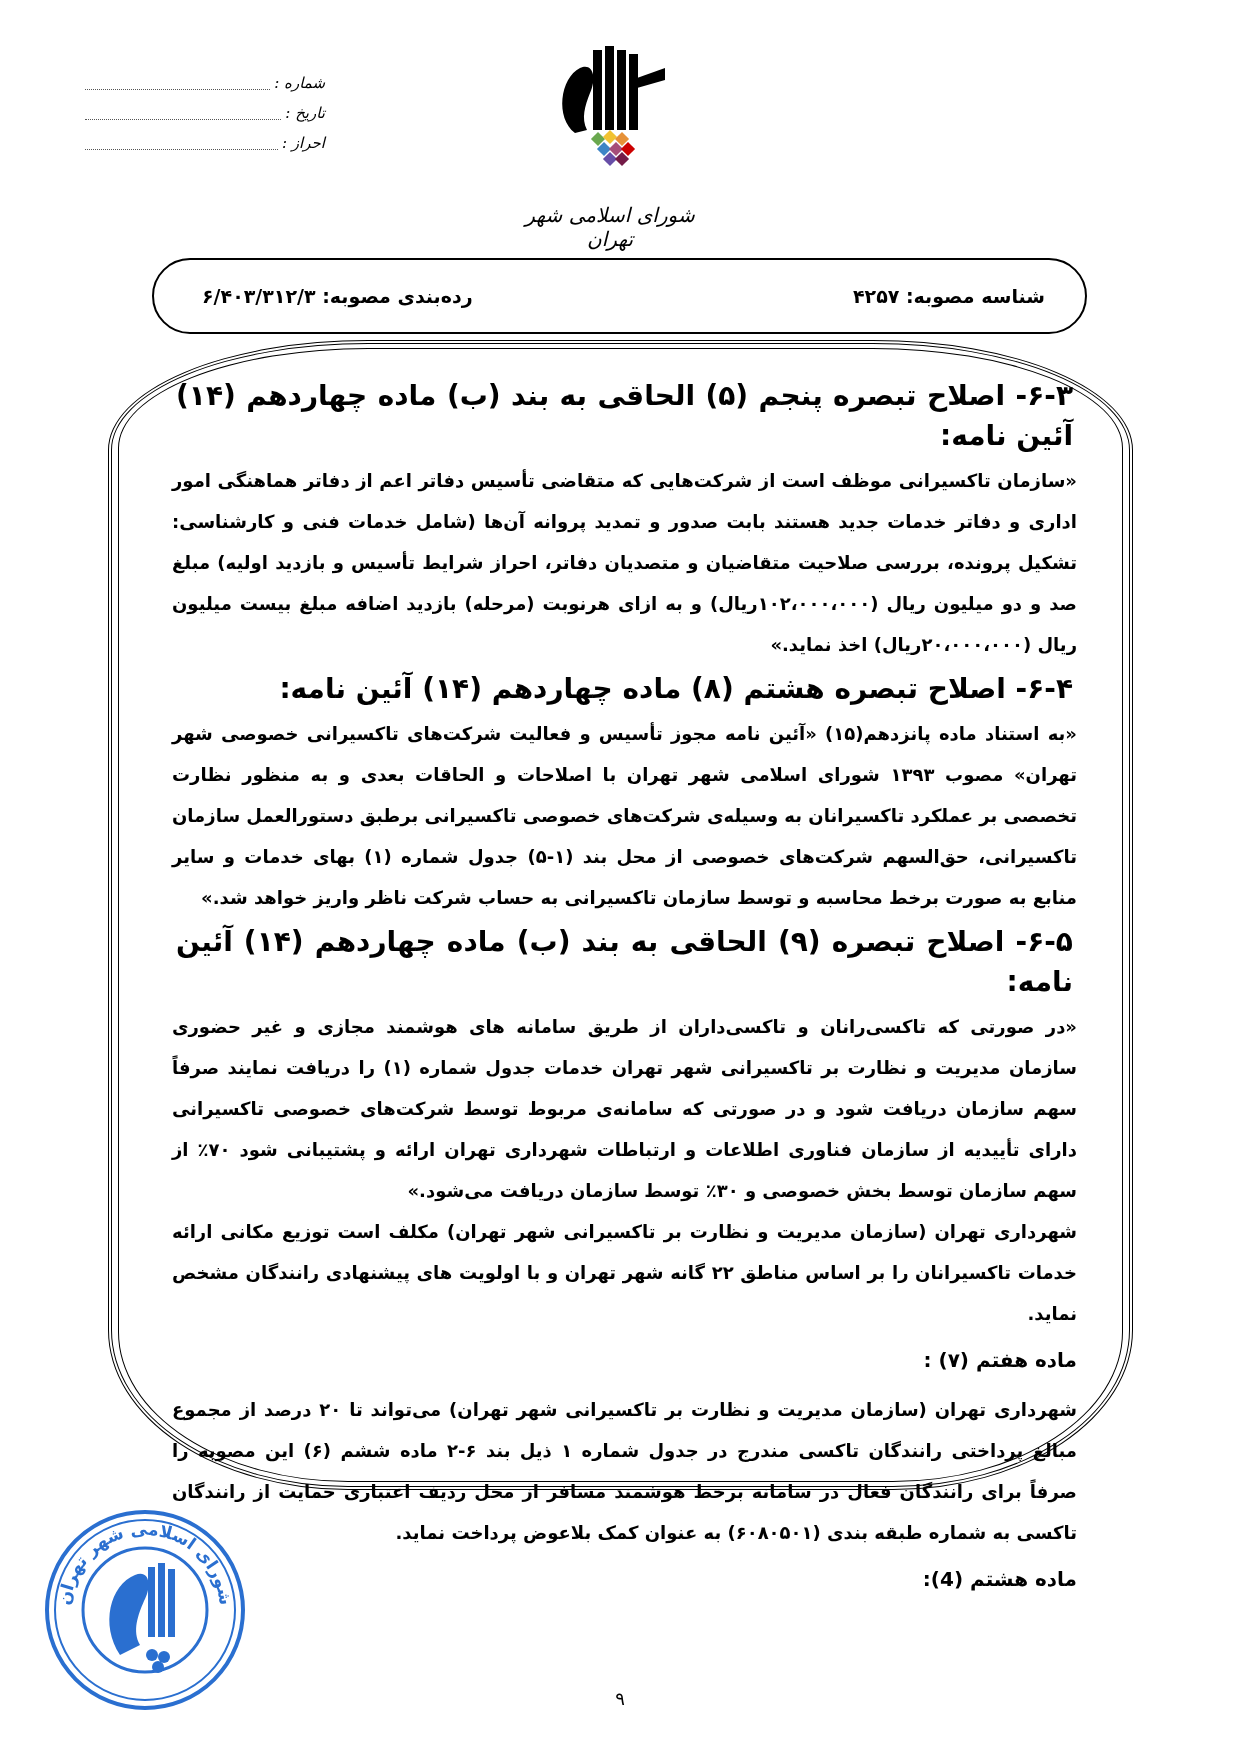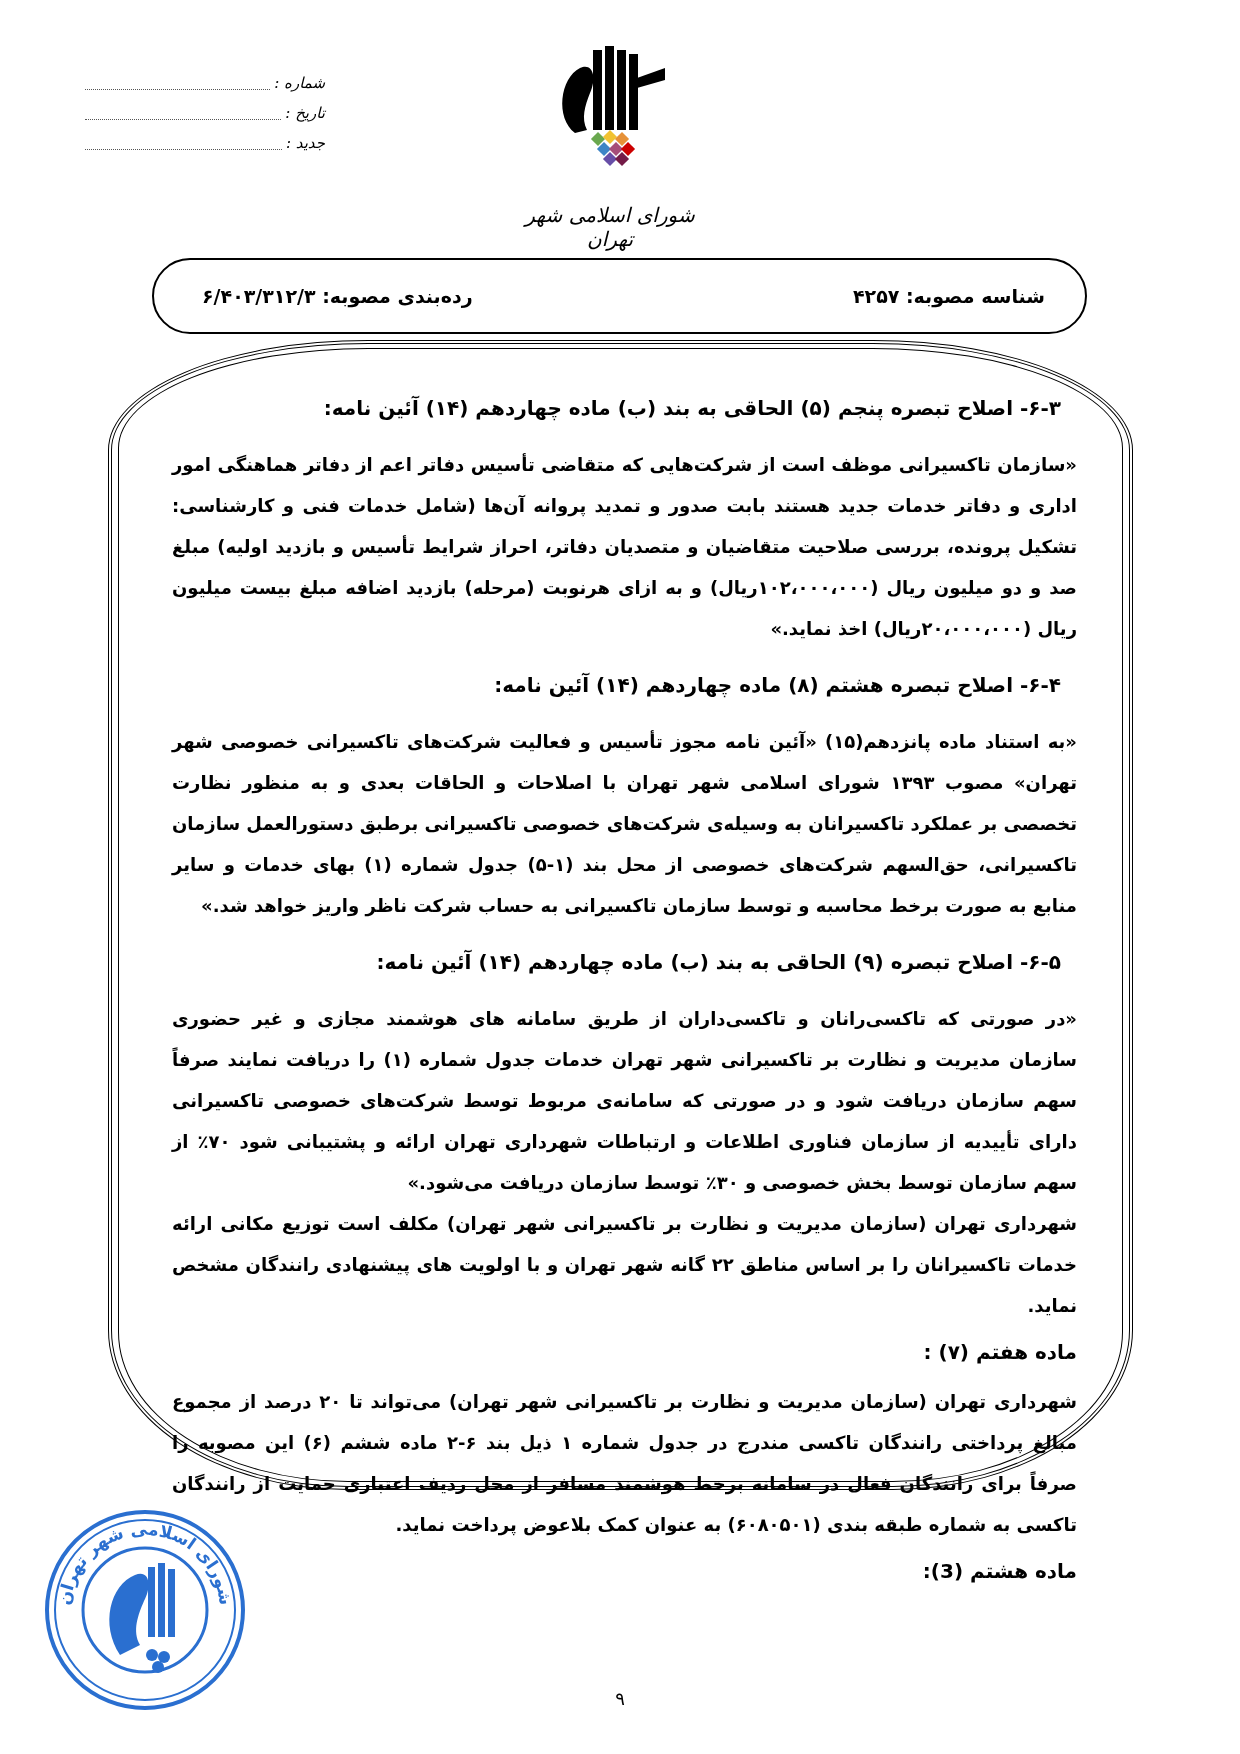--- a/index.html
+++ b/index.html
@@ -45,21 +45,21 @@
     position: absolute; left: 118px; top: 348px; width: 1005px; height: 1134px;
     border: 1px solid #000; border-radius: 250px 250px 230px 230px / 100px 100px 150px 150px;
     box-sizing: border-box;
   }
 
   .content {
     position: absolute; left: 172px; top: 372px; width: 905px;
     direction: rtl; text-align: justify; text-align-last: auto;
     font-weight: bold; font-size: 18px; line-height: 41px;
   }
-  .content h3 { margin: 16px; font-size: 20px; line-height: 40px; font-weight: 900; }
+  .content h3 { margin: 4px; font-size: 28px; line-height: 40px; font-weight: 900; }
   .content p { margin: 0; }
   .content .art { font-size: 20px; font-weight: 900; margin-top: 6px; }
   .content .art-body { margin-top: 8px; }
 
   .stamp { position: absolute; left: 40px; top: 1505px; width: 210px; height: 210px; }
 
   .page-number {
     position: absolute; left: 0; right: 0; top: 1688px; text-align: center; font-size: 18px;
   }
 </style>
@@ -71,21 +71,21 @@
   <div class="meta-fields">
     <div class="meta-row">
       <span class="lbl">شماره :</span>
       <span class="dots"></span>
     </div>
     <div class="meta-row">
       <span class="lbl">تاریخ :</span>
       <span class="dots"></span>
     </div>
     <div class="meta-row">
-      <span class="lbl">جدید :</span>
+      <span class="lbl">احراز :</span>
       <span class="dots"></span>
     </div>
   </div>
 
   <div class="council-logo">
     <svg width="130" height="130" viewBox="0 0 130 130">
       <path d="M30 95 C10 80 15 40 35 30 C48 24 52 40 45 55 C40 68 36 80 42 92 Z" fill="#000"></path>
       <rect x="48" y="12" width="9" height="80" fill="#000"></rect>
       <rect x="60" y="8" width="9" height="84" fill="#000"></rect>
       <rect x="72" y="12" width="9" height="80" fill="#000"></rect>
@@ -129,21 +129,21 @@
     <p>«در صورتی که تاکسی‌رانان و تاکسی‌داران از طریق سامانه های هوشمند مجازی و غیر حضوری سازمان مدیریت و نظارت بر تاکسیرانی شهر تهران خدمات جدول شماره (۱) را دریافت نمایند صرفاً سهم سازمان دریافت شود و در صورتی که سامانه‌ی مربوط توسط شرکت‌های خصوصی تاکسیرانی دارای تأییدیه از سازمان فناوری اطلاعات و ارتباطات شهرداری تهران ارائه و پشتیبانی شود ۷۰٪ از سهم سازمان توسط بخش خصوصی و ۳۰٪ توسط سازمان دریافت می‌شود.»</p>
   </section>
   <section>
     <p>شهرداری تهران (سازمان مدیریت و نظارت بر تاکسیرانی شهر تهران) مکلف است توزیع مکانی ارائه خدمات تاکسیرانان را بر اساس مناطق ۲۲ گانه شهر تهران و با اولویت های پیشنهادی رانندگان مشخص نماید.</p>
   </section>
   <section>
     <p class="art">ماده هفتم (۷) :</p>
     <p class="art-body">شهرداری تهران (سازمان مدیریت و نظارت بر تاکسیرانی شهر تهران) می‌تواند تا ۲۰ درصد از مجموع مبالغ پرداختی رانندگان تاکسی مندرج در جدول شماره ۱ ذیل بند ۶-۲ ماده ششم (۶) این مصوبه را صرفاً برای رانندگان فعال در سامانه برخط هوشمند مسافر از محل ردیف اعتباری حمایت از رانندگان تاکسی به شماره طبقه بندی (۶۰۸۰۵۰۱) به عنوان کمک بلاعوض پرداخت نماید.</p>
   </section>
   <section>
-    <p class="art">ماده هشتم (3):</p>
+    <p class="art">ماده هشتم (4):</p>
   </section>
 </div>
 
 <div class="stamp">
   <svg width="210" height="210" viewBox="0 0 210 210">
     <circle cx="105" cy="105" r="98" fill="none" stroke="#2a6fd0" stroke-width="4"></circle>
     <circle cx="105" cy="105" r="90" fill="none" stroke="#2a6fd0" stroke-width="2"></circle>
     <circle cx="105" cy="105" r="62" fill="none" stroke="#2a6fd0" stroke-width="3"></circle>
     <path d="M80 150 C60 120 70 80 95 70 C110 64 112 82 104 96 C98 110 92 126 100 140 Z" fill="#2a6fd0"></path>
     <rect x="108" y="62" width="7" height="70" fill="#2a6fd0"></rect>

